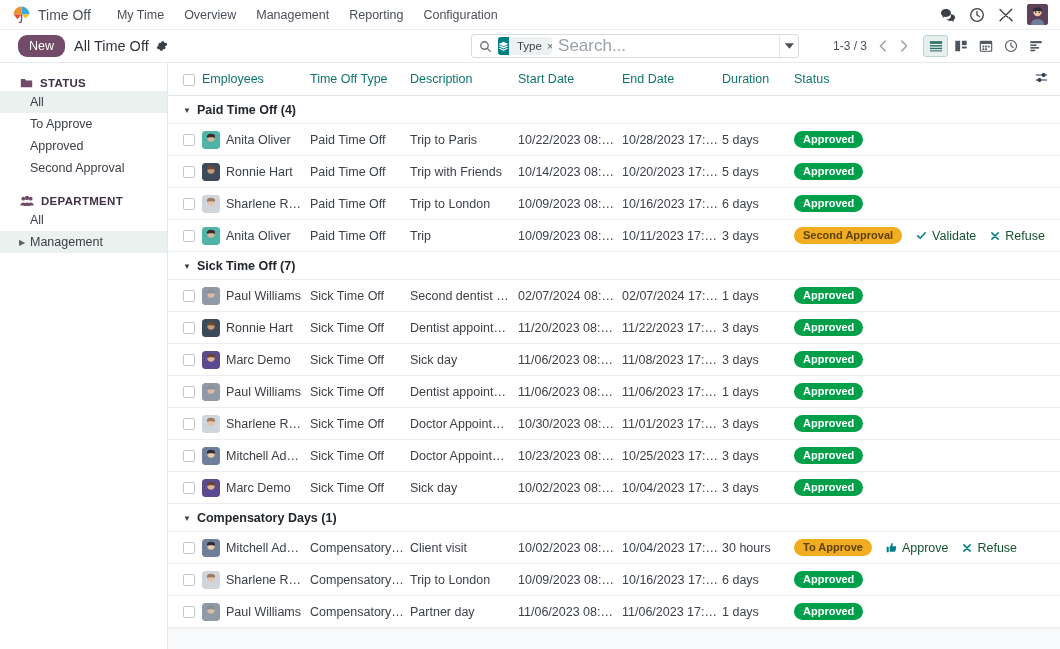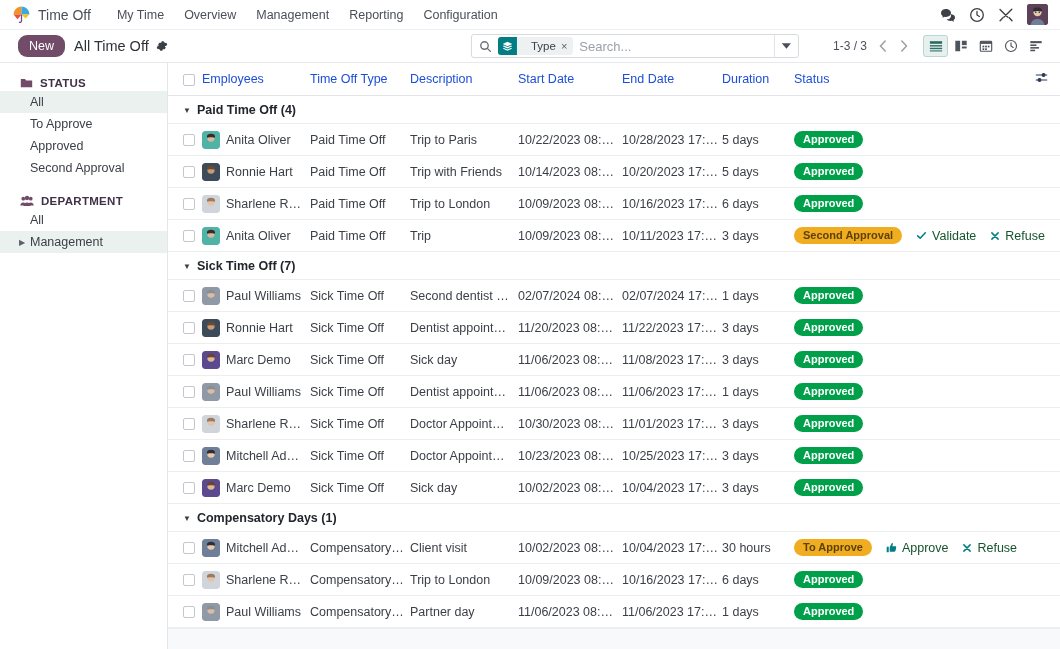--- a/index.html
+++ b/index.html
@@ -79,27 +79,27 @@
     height: 18px; margin-right: 6px;
     overflow: hidden;
   }
   .facet-ico {
     background: #017e84; color: #fff;
     height: 18px; width: 19px;
     display: flex; align-items: center; justify-content: center;
   }
   .facet-label {
     font-size: 11.5px; color: #3b3f46;
-    padding: 0 5px 0 14px;
+    padding: 0 5px 0 8px;
     text-align: center;
   }
   .facet-x { font-size: 11px; color: #5b6views; color:#5b6069; padding-right: 6px; cursor: pointer; }
   .search-input {
     flex: 1; border: none; outline: none;
-    font-size: 13px; color: #3b3f46;
+    font-size: 17px; color: #3b3f46;
     font-family: "Liberation Sans", sans-serif;
     background: transparent;
   }
   .search-input::placeholder { color: #9ba1a9; }
   .search-caret {
     width: 24px; height: 100%;
     border-left: 1px solid #e2e4e7;
     display: flex; align-items: center; justify-content: center;
     cursor: pointer; color: #4a4f59; font-size: 9px;
   }
@@ -153,21 +153,21 @@
   .side-item.has-caret { padding-left: 30px; }
   .side-caret {
     position: absolute; left: 19px; top: 50%; transform: translateY(-50%);
     font-size: 8px; color: #5c6169;
   }
 
   
   .table-area { flex: 1; background: #ffffff; overflow: hidden; position: relative; display:flex; flex-direction:column;}
   table.olist { width: 100%; border-collapse: collapse; table-layout: fixed; }
   table.olist th {
-    font-size: 12.5px; font-weight: normal; color: #1d4ed8;
+    font-size: 12.5px; font-weight: normal; color: #0f766e;
     text-align: left; padding: 8px 4px 8px 0;
     border-bottom: 1px solid #e2e4e7;
     background: #fff; white-space: nowrap;
   }
   .th-check { width: 34px; padding-left: 15px !important; }
   .th-opt { width: 30px; text-align: right !important; padding-right: 12px !important; }
   .col-emp { width: 108px; }
   .col-type { width: 100px; }
   .col-desc { width: 108px; }
   .col-start { width: 104px; }

